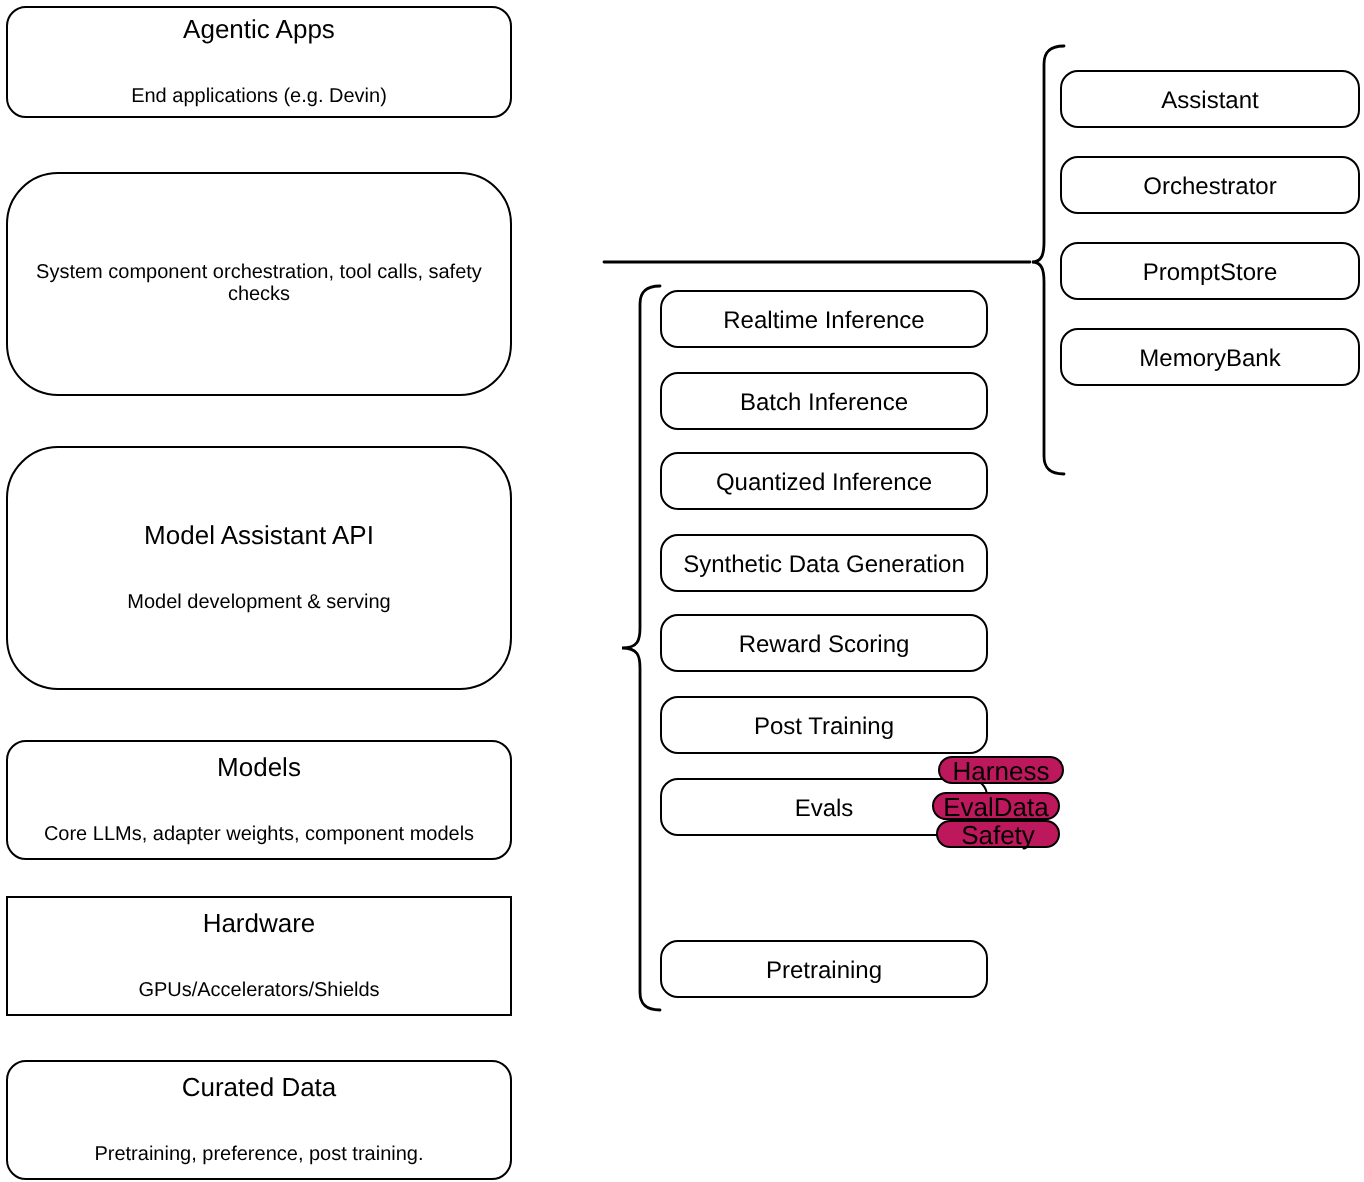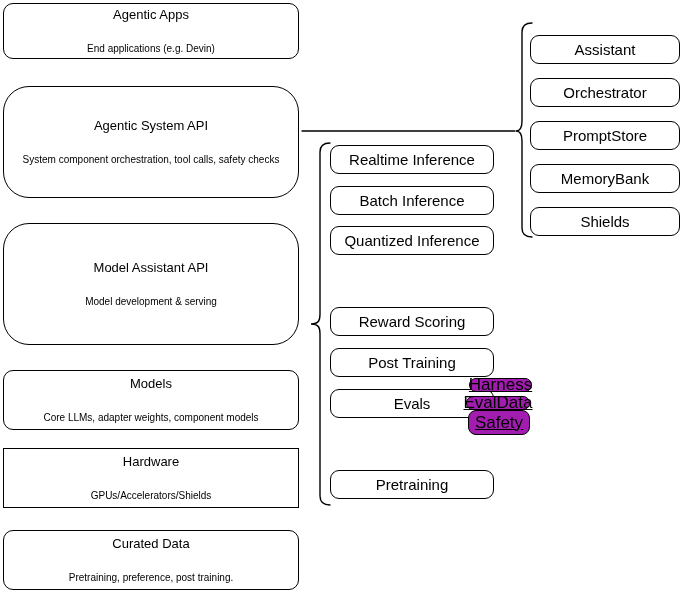--- a/index.html
+++ b/index.html
@@ -15,21 +15,21 @@
   .connectors {
     position: absolute;
     left: 0; top: 0;
     width: 682px; height: 591px;
     pointer-events: none;
   }
   .connectors path { stroke: #000000; stroke-width: 1.4; fill: none; stroke-linecap: round; }
   .lbox {
     position: absolute;
     left: 3px;
-    width: 296px;
+    width: 253px;
     border: 1.5px solid #000000;
     background: #ffffff;
     box-sizing: border-box;
     display: flex;
     flex-direction: column;
     align-items: center;
     justify-content: center;
     gap: 20px;
     text-align: center;
   }
@@ -38,35 +38,35 @@
   .mbox, .rbox {
     position: absolute;
     height: 29px;
     border: 1.5px solid #000000;
     border-radius: 9px;
     background: #ffffff;
     box-sizing: border-box;
     display: flex;
     align-items: center;
     justify-content: center;
-    font-size: 15px;
+    font-size: 12px;
     text-align: center;
   }
   .mbox { left: 330px; width: 164px; }
   .rbox { left: 530px; width: 150px; }
   .tag {
     position: absolute;
     border: 1.5px solid #000000;
     border-radius: 8px;
-    background: #a21caf;
+    background: #be185d;
     box-sizing: border-box;
     display: flex;
     align-items: center;
     justify-content: center;
-    font-size: 17px;
+    font-size: 13px;
     z-index: 3;
     text-decoration: underline;
   }
 </style>
 </head>
 <body>
 
 <div class="canvas">
 
   <svg class="connectors" viewBox="0 0 682 591" width="682" height="591">
@@ -74,21 +74,20 @@
     <path d="M532,23 C524,23 522,27 522,32 L522,121 C522,127 521,131 516,131 C521,131 522,135 522,141 L522,228 C522,233 524,237 532,237"></path>
     <path d="M330,143 C322,143 320,147 320,152 L320,314 C320,320 319,324 311,324 C319,324 320,328 320,334 L320,496 C320,501 322,505 330,505"></path>
   </svg>
 
   <div class="lbox" style="top:3px;height:56px;border-radius:10px">
     <div class="btitle">Agentic Apps</div>
     <div class="bsub">End applications (e.g. Devin)</div>
   </div>
 
   <div class="lbox" style="top:86px;height:112px;border-radius:26px">
-    <div class="btitle">Agentic System API</div>
     <div class="bsub">System component orchestration, tool calls, safety checks</div>
   </div>
 
   <div class="lbox" style="top:223px;height:122px;border-radius:26px">
     <div class="btitle">Model Assistant API</div>
     <div class="bsub">Model development &amp; serving</div>
   </div>
 
   <div class="lbox" style="top:370px;height:60px;border-radius:10px">
     <div class="btitle">Models</div>
@@ -101,28 +100,28 @@
   </div>
 
   <div class="lbox" style="top:530px;height:60px;border-radius:10px">
     <div class="btitle">Curated Data</div>
     <div class="bsub">Pretraining, preference, post training.</div>
   </div>
 
   <div class="mbox" style="top:145px">Realtime Inference</div>
   <div class="mbox" style="top:186px">Batch Inference</div>
   <div class="mbox" style="top:226px">Quantized Inference</div>
+  <div class="mbox" style="top:267px">Synthetic Data Generation</div>
   <div class="mbox" style="top:307px">Reward Scoring</div>
   <div class="mbox" style="top:348px">Post Training</div>
   <div class="mbox" style="top:389px">Evals</div>
   <div class="mbox" style="top:470px">Pretraining</div>
 
   <div class="tag" style="left:469px;top:378px;width:63px;height:14px">Harness</div>
   <div class="tag" style="left:466px;top:396px;width:64px;height:14px">EvalData</div>
-  <div class="tag" style="left:468px;top:410px;width:62px;height:25px">Safety</div>
+  <div class="tag" style="left:468px;top:410px;width:62px;height:14px">Safety</div>
 
   <div class="rbox" style="top:35px">Assistant</div>
   <div class="rbox" style="top:78px">Orchestrator</div>
   <div class="rbox" style="top:121px">PromptStore</div>
   <div class="rbox" style="top:164px">MemoryBank</div>
-  <div class="rbox" style="top:207px">Shields</div>
 
 </div>
 
 </body></html>

